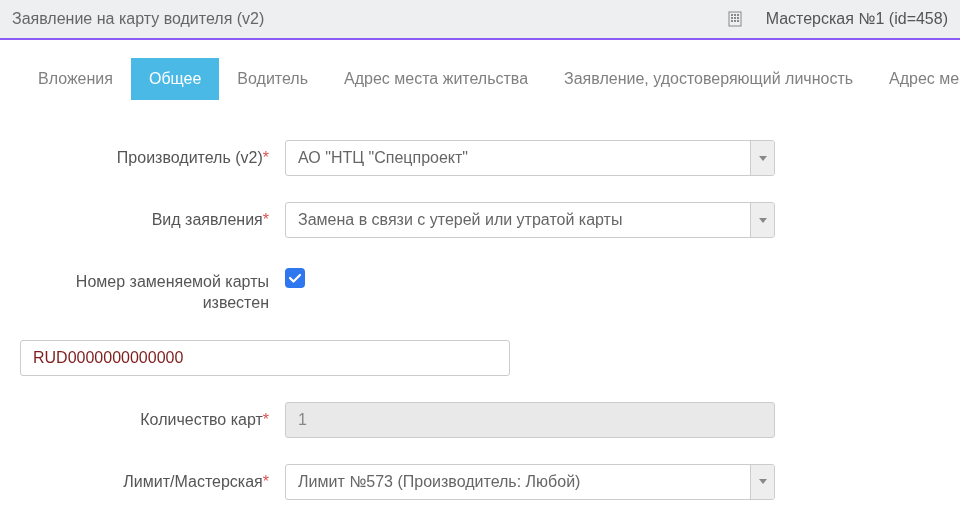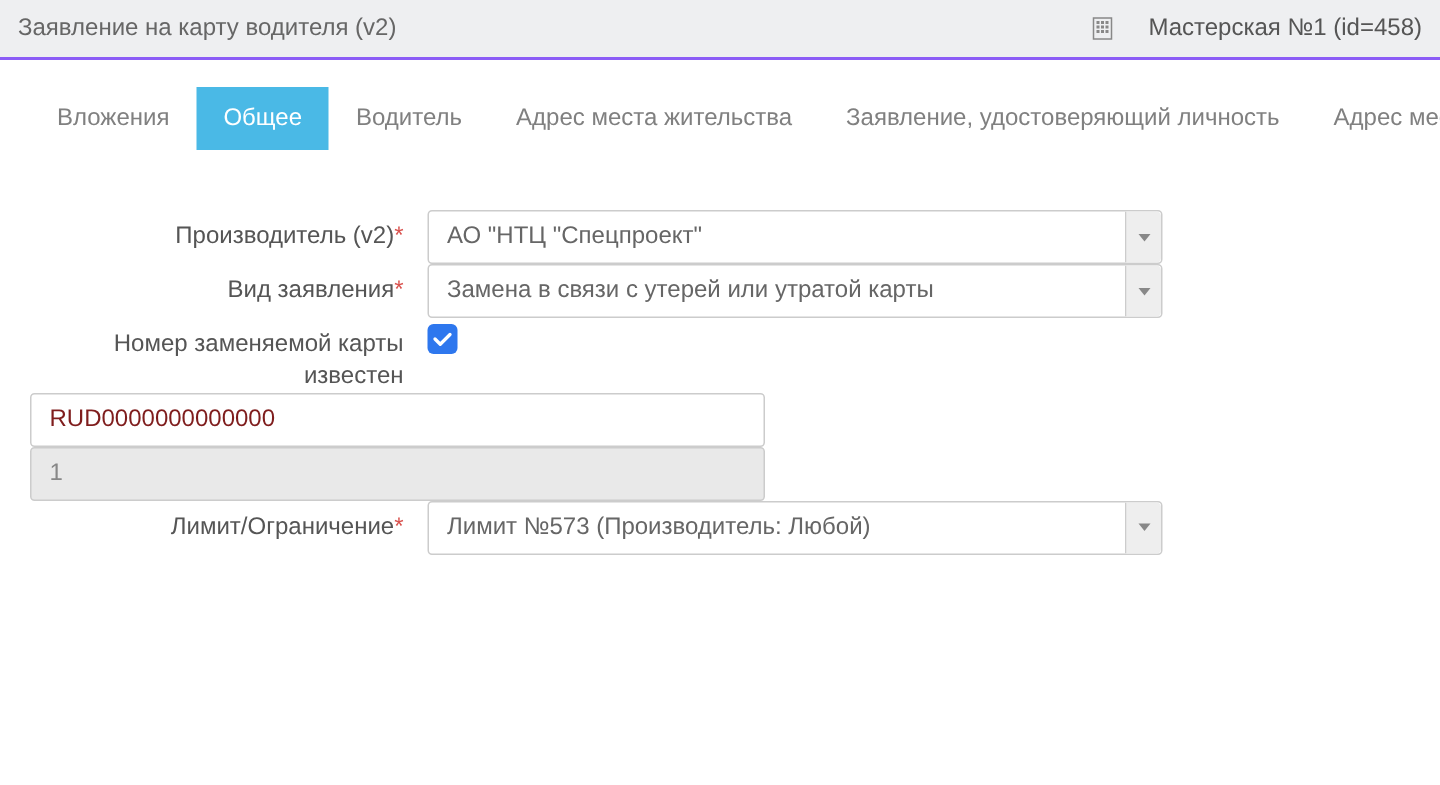--- a/index.html
+++ b/index.html
@@ -53,20 +53,21 @@
     .tab.active {
       background: #4ab9e6;
       color: #fff;
     }
     .form-container {
       padding: 40px 20px 20px 20px;
     }
     .form-row {
       display: flex;
       align-items: flex-start;
+      margin-bottom: 26px;
     }
     .form-label {
       width: 265px;
       text-align: right;
       padding-right: 16px;
       padding-top: 8px;
       color: #555;
       font-size: 16px;
       line-height: 1.3;
     }
@@ -208,28 +209,31 @@
     </div>
   </div>
 
   <div class="form-row">
     <div class="form-control-wrap">
       <input type="text" class="text-input" value="RUD0000000000000" style="">
     </div>
   </div>
 
   <div class="form-row">
+    <div class="form-label">
+      <span>Количество карт</span><span class="asterisk">*</span>
+    </div>
     <div class="form-control-wrap">
       <input type="text" class="text-input" readonly="" value="1" style="">
     </div>
   </div>
 
   <div class="form-row">
     <div class="form-label">
-      <span>Лимит/Ограничение</span><span class="asterisk">*</span>
+      <span>Лимит/Мастерская</span><span class="asterisk">*</span>
     </div>
     <div class="form-control-wrap">
       <div class="select-box">
         <span>Лимит №573 (Производитель: Любой)</span>
         <div class="select-arrow"></div>
       </div>
     </div>
   </div>
 
 </div>

